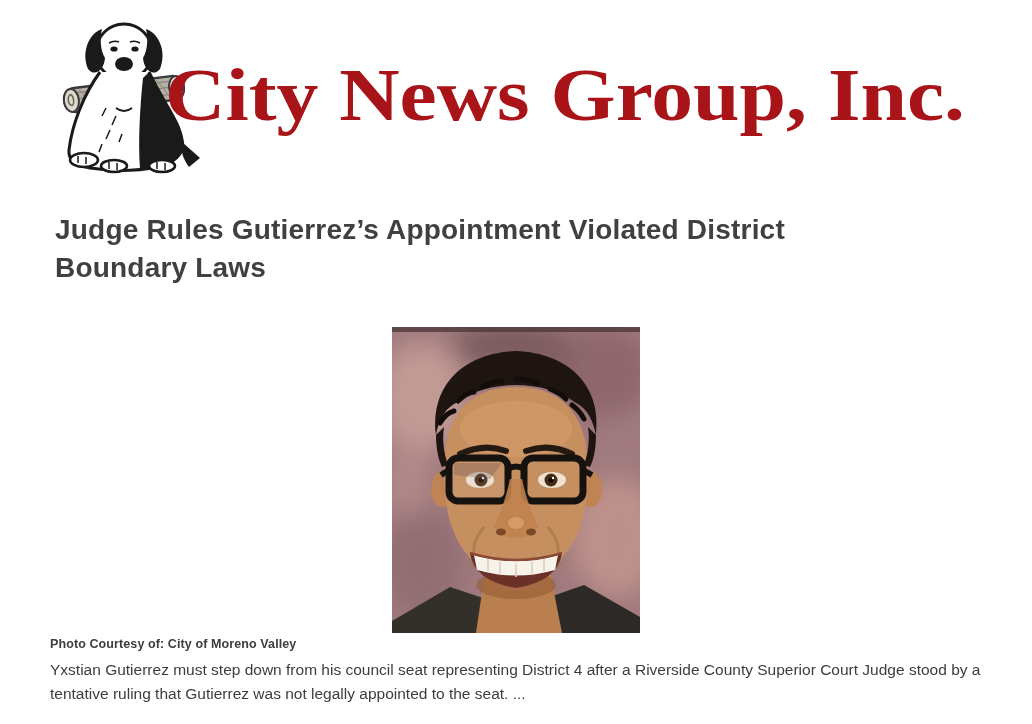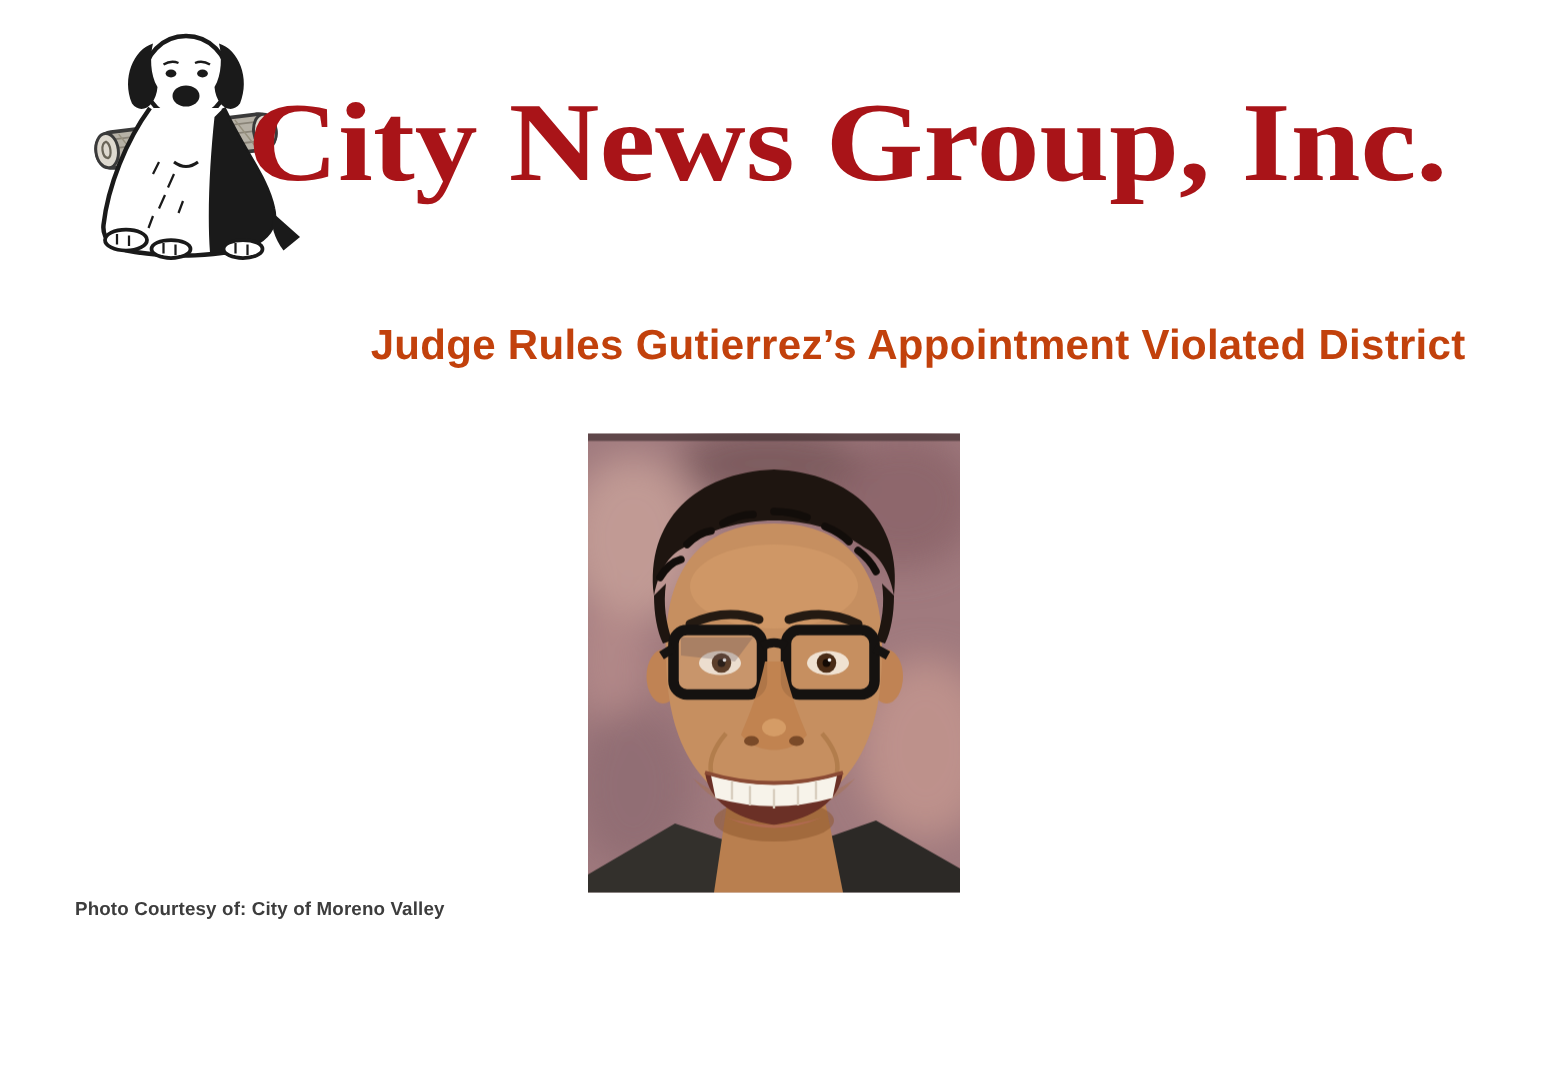--- a/index.html
+++ b/index.html
@@ -6,23 +6,23 @@
   body {
     width:1032px; height:724px; background:#ffffff; overflow:hidden;
     font-family:"Liberation Sans", sans-serif;
   }
   .site-header { position:relative; height:186px; }
   .logo-link { display:block; position:absolute; left:0; top:0; width:982px; height:186px; cursor:pointer; }
   .dog-svg { position:absolute; left:50px; top:8px; }
   .logo-text-svg { position:absolute; left:163px; top:38px; }
 
   .article-title {
-    margin:25px 55px 0; text-align:right;
+    margin:25px 55px 0; text-align:left;
     font-size:28px; line-height:38px; font-weight:bold;
-    color:#c2410c; letter-spacing:0.2px; cursor:pointer;
+    color:#404040; letter-spacing:0.2px; cursor:pointer;
   }
   .title-line { display:block; white-space:nowrap; }
 
   .photo-figure { margin:40px auto 0; width:248px; height:306px; cursor:pointer; }
   .photo-figure svg { display:block; }
 
   .content { padding:0 28px 0 50px; }
   .caption {
     margin:4px 0 0; font-size:12.5px; font-weight:bold;
     color:#3d3d3d; letter-spacing:0.1px;
@@ -81,20 +81,21 @@
     </svg>
 
     <svg class="logo-text-svg" width="810" height="112" viewBox="0 0 810 112">
       <text x="2" y="82" font-family="Liberation Serif, DejaVu Serif, serif" font-size="75" font-weight="bold" textLength="800" lengthAdjust="spacingAndGlyphs" fill="#a91418">City News Group, Inc.</text>
     </svg>
   </a>
 </header>
 
 <h1 class="article-title">
   <span class="title-line">Judge Rules Gutierrez’s Appointment Violated District</span>
+  <span class="title-line">Boundary Laws</span>
 </h1>
 
 <figure class="photo-figure">
 
   <svg width="248" height="306" viewBox="0 0 248 306">
     <defs>
       <filter id="pb" x="-50%" y="-50%" width="200%" height="200%">
         <feGaussianBlur stdDeviation="12"></feGaussianBlur>
       </filter>
       <clipPath id="frame">
@@ -165,13 +166,14 @@
       <path d="M82,228 Q124,240 166,228 L163,243 Q124,254 85,243 Z" fill="#f7f3ea"></path>
       <path d="M96,232 v12 M108,235 v13 M124,237 v13 M140,235 v13 M152,232 v12" stroke="#d9cfc0" stroke-width="1.6" fill="none"></path>
       <path d="M78,226 Q124,240 170,226" stroke="#8a4a34" stroke-width="2.5" fill="none"></path>
       <path d="M92,256 Q124,266 156,256 Q140,263 124,263 Q108,263 92,256 Z" fill="#b06a50"></path>
     </g>
   </svg>
 </figure>
 
 <div class="content">
   <p class="caption">Photo Courtesy of: City of Moreno Valley</p>
+  <p class="teaser">Yxstian Gutierrez must step down from his council seat representing District 4 after a Riverside County Superior Court Judge stood by a tentative ruling that Gutierrez was not legally appointed to the seat. ...</p>
 </div>
 
 </body></html>

